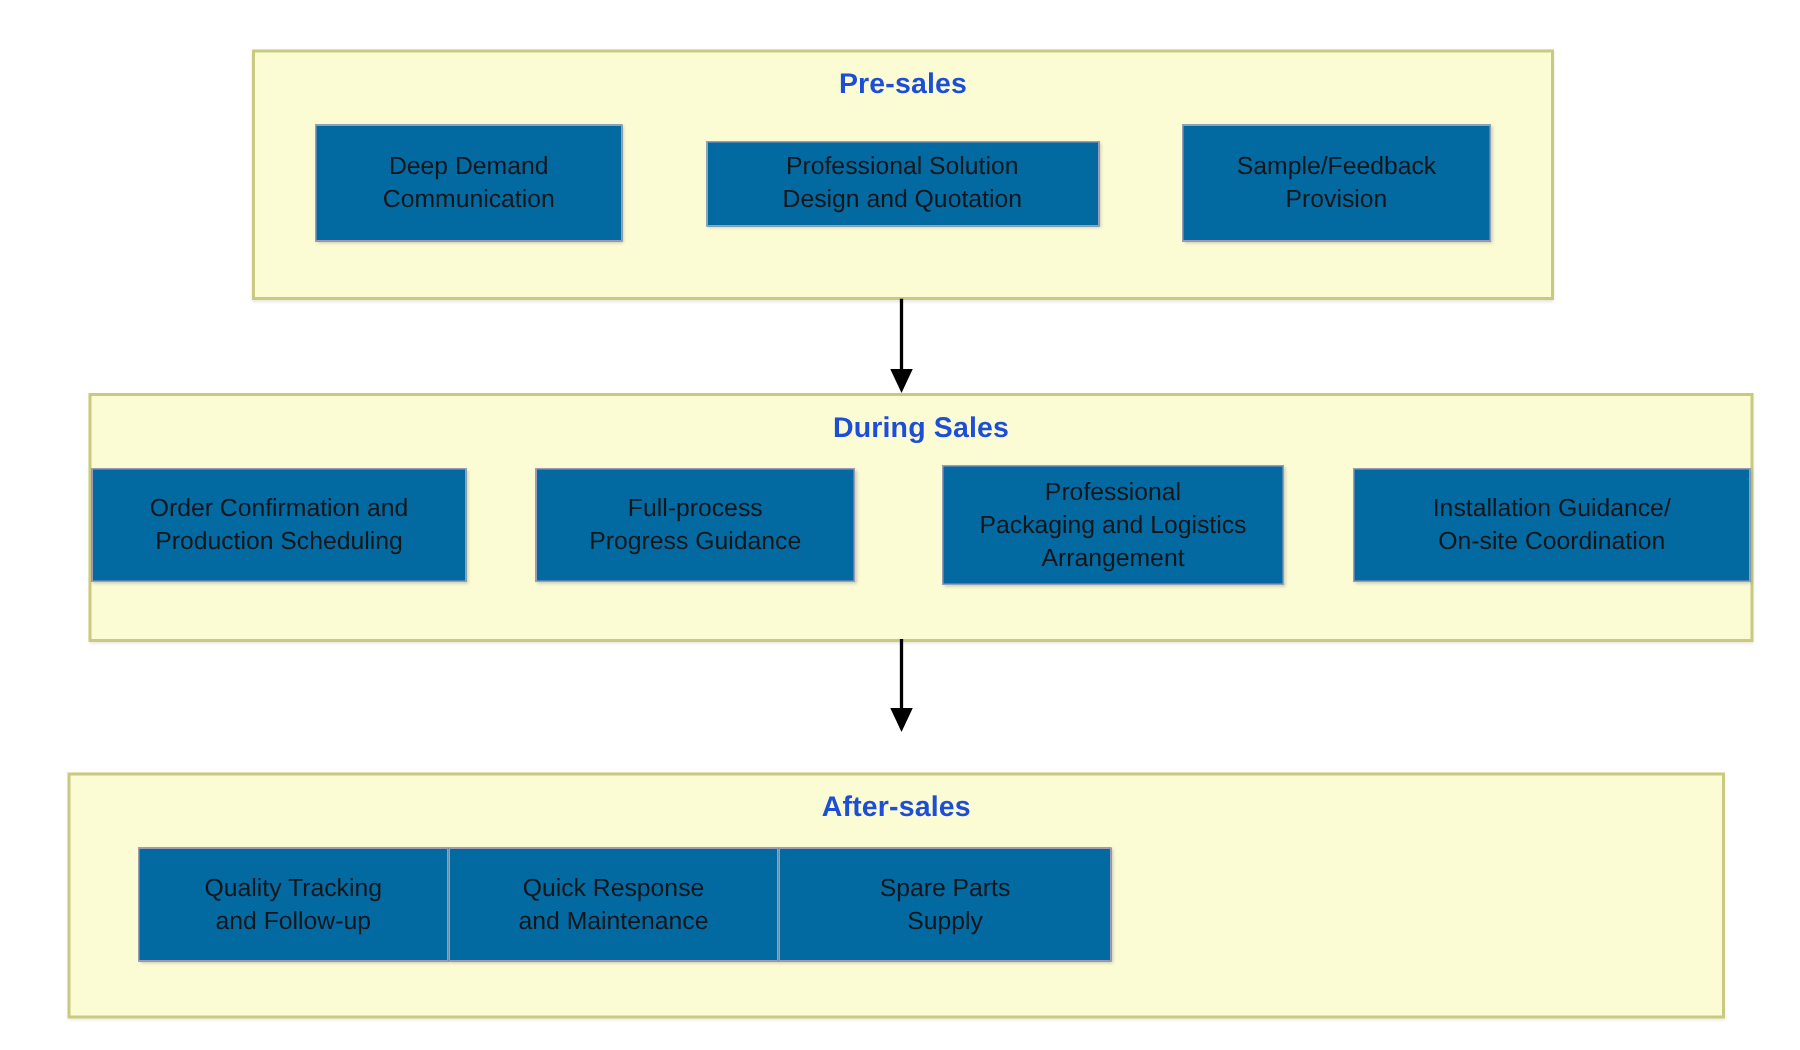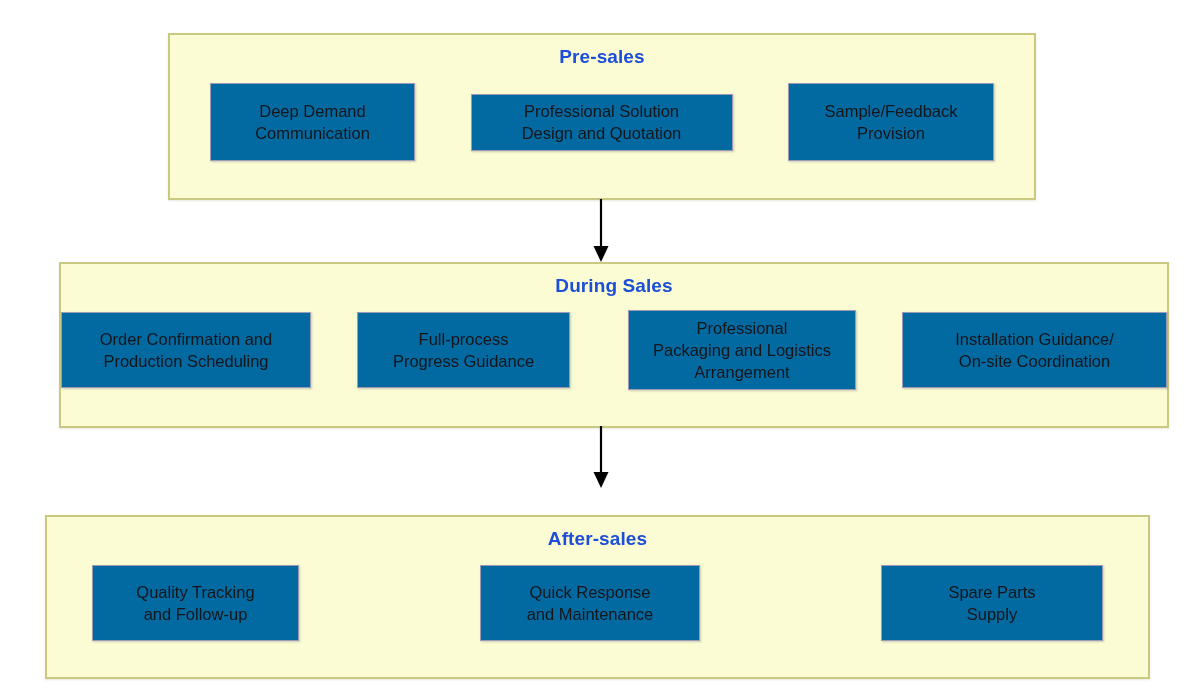--- a/index.html
+++ b/index.html
@@ -75,21 +75,21 @@
   
   #band-during { left: 59px; top: 262px; width: 1110px; height: 166px; }
   #row-during  { top: 46px; height: 80px; padding: 0; justify-content: space-between; align-items: center; }
   #row-during .node:nth-child(1) { width: 250px; height: 76px; }
   #row-during .node:nth-child(2) { width: 213px; height: 76px; }
   #row-during .node:nth-child(3) { width: 228px; height: 80px; margin-left: 12px; }
   #row-during .node:nth-child(4) { width: 265px; height: 76px; }
 
   
   #band-after { left: 45px; top: 488px; width: 1105px; height: 164px; margin-top: 27px; }
-  #row-after  { top: 48px; height: 76px; padding: 0 45px; justify-content: space-between; }
+  #row-after  { top: 48px; height: 76px; padding: 0 45px; }
   #row-after .node { width: 207px; height: 76px; }
   #row-after .node:nth-child(2) { width: 220px; }
   #row-after .node:nth-child(3) { width: 222px; }
   #row-after .node:nth-child(4) { width: 201px; }
 
   
   .connector {
     position: absolute;
     left: 588px;
     width: 26px;

